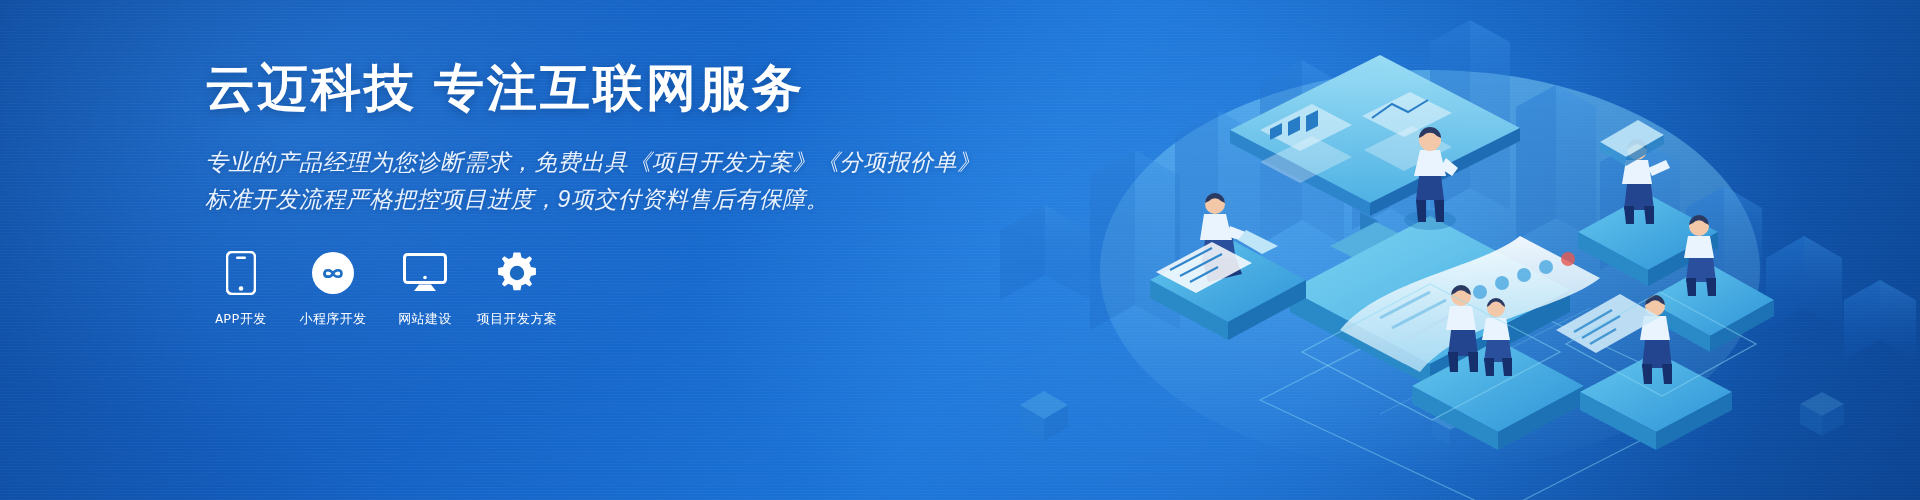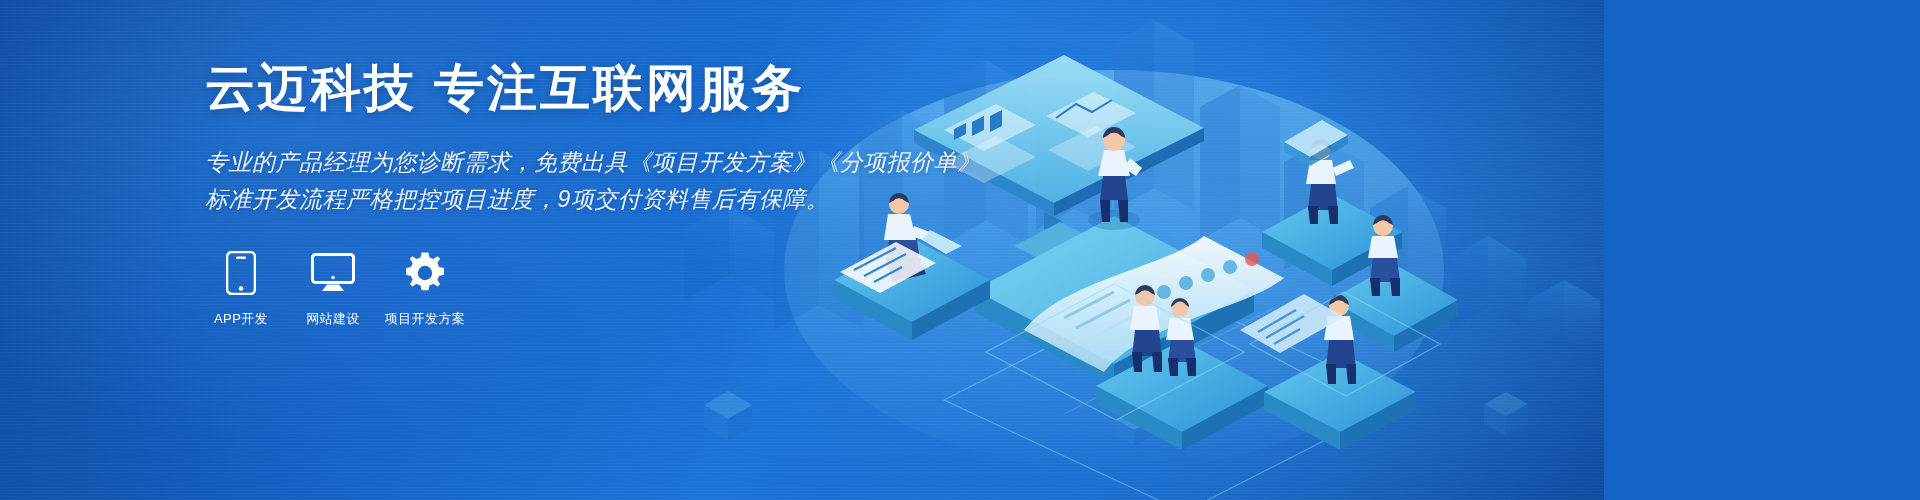--- a/index.html
+++ b/index.html
@@ -2,21 +2,21 @@
 <html><head>
 <meta charset="utf-8">
 <style>
   html,body{margin:0;padding:0;}
   body{
     width:1920px;height:500px;overflow:hidden;
     font-family:"Liberation Sans","DejaVu Sans",sans-serif;
     background:#1464c8;
   }
   .banner{
-    position:relative;width:1604px;height:500px;overflow:hidden;
+    position:relative;width:1920px;height:500px;overflow:hidden;
     background:
       radial-gradient(ellipse 900px 600px at 1250px 260px, rgba(60,150,235,.55) 0%, rgba(60,150,235,0) 62%),
       radial-gradient(ellipse 700px 500px at 300px 120px, rgba(50,135,225,.45) 0%, rgba(50,135,225,0) 65%),
       linear-gradient(118deg,#0f4fa8 0%,#1461c4 28%,#1b74d8 52%,#1568cc 72%,#0e4ea6 100%);
   }
   
   .banner:before{
     content:"";position:absolute;inset:0;
     background:repeating-linear-gradient(0deg,rgba(255,255,255,.030) 0px,rgba(255,255,255,.030) 1px,rgba(0,0,0,0) 1px,rgba(0,0,0,0) 3px);
     pointer-events:none;z-index:1;
@@ -33,21 +33,21 @@
     font-size:50px;font-weight:700;color:#ffffff;letter-spacing:3px;
     line-height:1.15;margin:0 0 26px 0;white-space:nowrap;
     text-shadow:0 2px 10px rgba(2,38,90,.35);
   }
   .sub{
     font-size:23px;color:#eaf3ff;line-height:1.62;margin:0;white-space:nowrap;
     font-weight:400;letter-spacing:.5px;text-shadow:0 1px 5px rgba(2,38,90,.30);font-style:italic;
   }
   .sub .l2{display:block;}
 
-  .services{display:flex;align-items:flex-end;margin-top:32px;}
+  .services{display:flex;align-items:flex-end;margin-top:32px;font-family:Liberation Mono, monospace;}
   .service{width:72px;display:flex;flex-direction:column;align-items:center;cursor:pointer;}
   .service + .service{margin-left:20px;}
   .svc-ico{height:46px;display:flex;align-items:center;justify-content:center;}
   .svc-ico svg{display:block;}
   .svc-label{margin-top:14px;font-size:13px;color:#ffffff;white-space:nowrap;letter-spacing:.4px;}
 
   
   .art{position:absolute;right:0;top:0;width:960px;height:500px;z-index:4;}
   .art svg{display:block;}
 </style>
@@ -311,20 +311,30 @@
         <span class="svc-ico">
           <svg width="30" height="44" viewBox="0 0 30 44" fill="#ffffff">
             <rect x="1" y="1" width="28" height="42" rx="5" ry="5" fill="none" stroke="#ffffff" stroke-width="2.6"></rect>
             <rect x="10" y="5.5" width="10" height="2.6" rx="1.3"></rect>
             <circle cx="15" cy="37.5" r="2.3"></circle>
           </svg>
         </span>
         <span class="svc-label">APP开发</span>
       </div>
 
+      <div class="service">
+        <span class="svc-ico">
+          <svg width="44" height="44" viewBox="0 0 44 44">
+            <circle cx="22" cy="22" r="21" fill="#ffffff"></circle>
+            <path d="M13.5 18.5 c0 -4.2 6.2 -4.6 8.5 0 c2.3 4.6 8.5 4.2 8.5 0 c0 -4.2 -6.2 -4.6 -8.5 0 c-2.3 4.6 -8.5 4.2 -8.5 0 Z" fill="none" stroke="#1f6fc4" stroke-width="2.6" stroke-linecap="round" transform="translate(0,4)"></path>
+            <path d="M13.5 22.5 c0 4.2 6.2 4.6 8.5 0" fill="none" stroke="#1f6fc4" stroke-width="2.6" stroke-linecap="round"></path>
+          </svg>
+        </span>
+        <span class="svc-label">小程序开发</span>
+      </div>
 
 
       <div class="service">
         <span class="svc-ico">
           <svg width="44" height="40" viewBox="0 0 44 40" fill="#ffffff">
             <rect x="1.5" y="1.5" width="41" height="28" rx="3" ry="3" fill="none" stroke="#ffffff" stroke-width="3"></rect>
             <circle cx="22" cy="24.5" r="1.8"></circle>
             <path d="M11 38 L33 38 L28 31.5 L16 31.5 Z"></path>
           </svg>
         </span>

